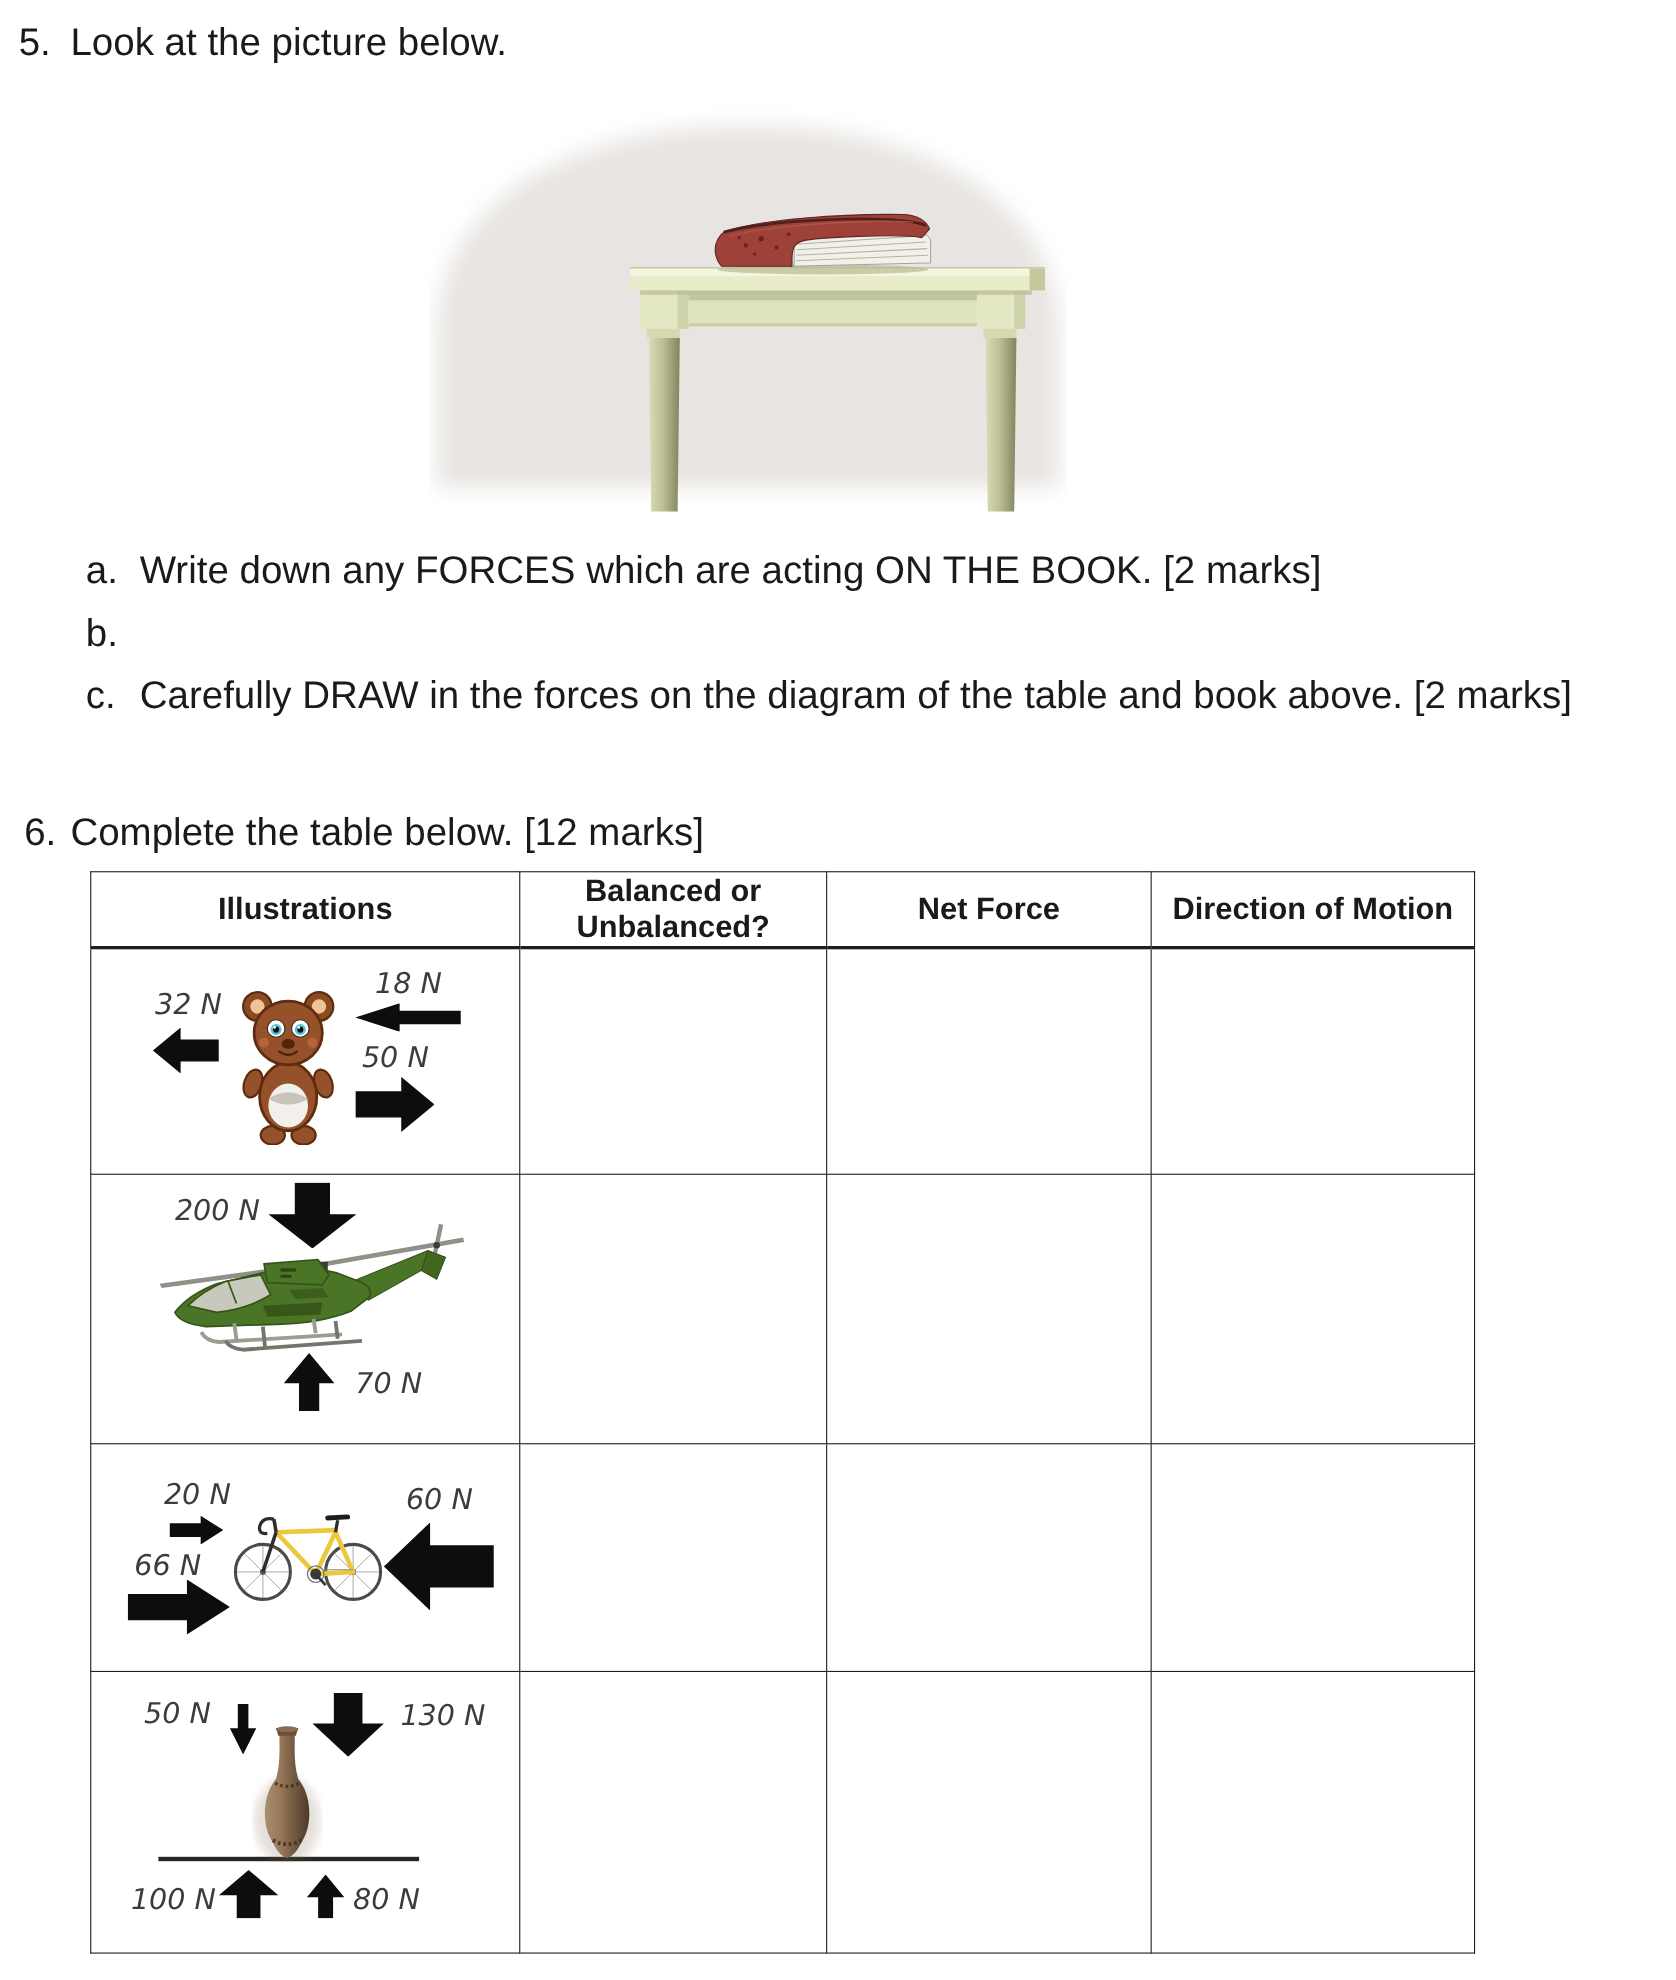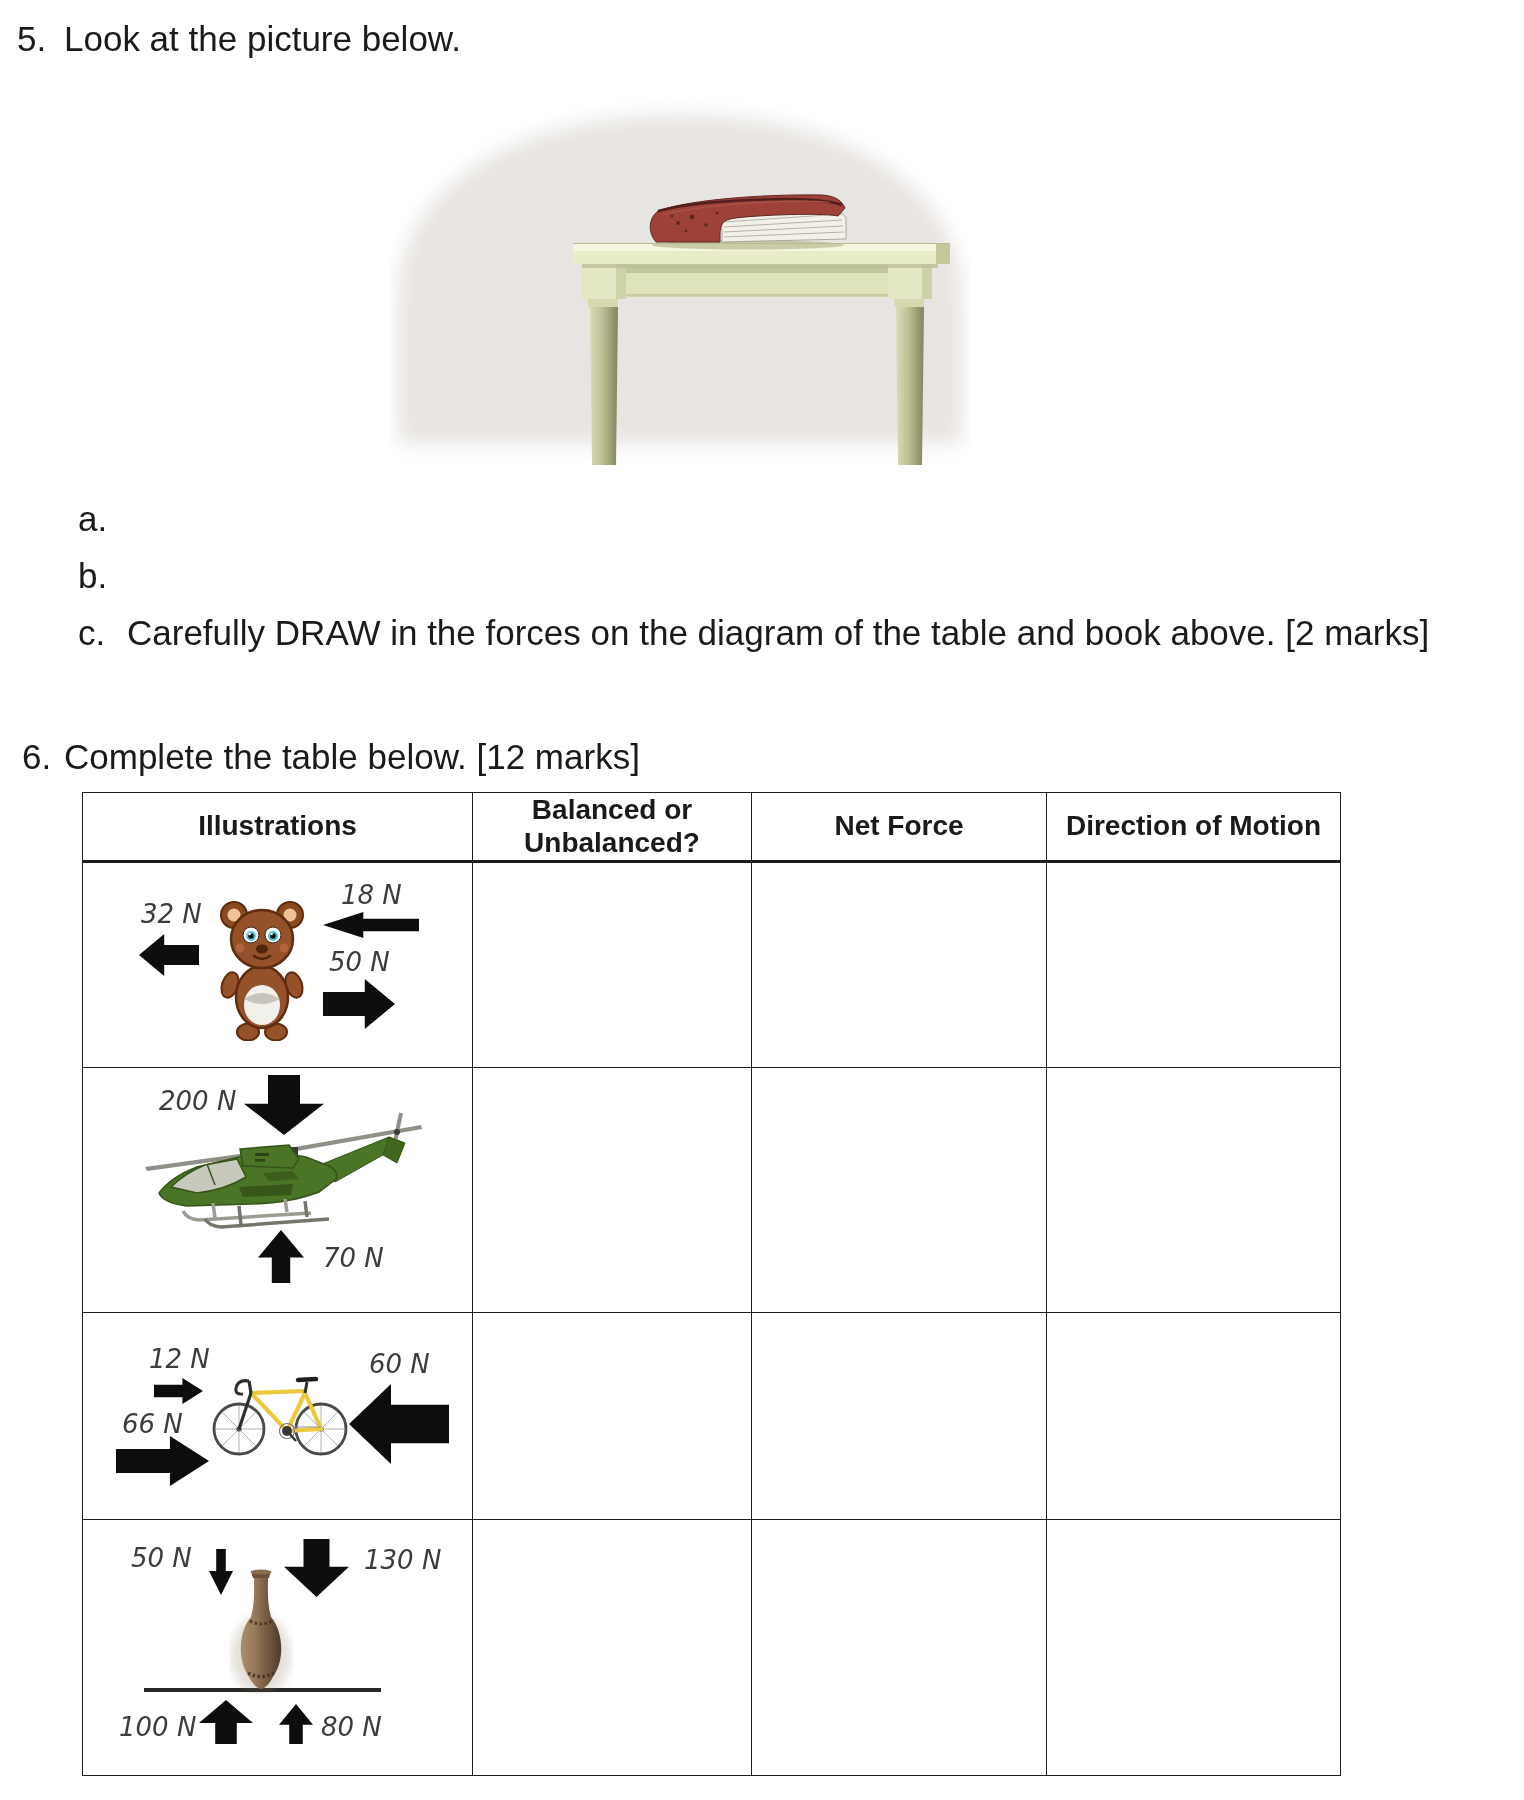--- a/index.html
+++ b/index.html
@@ -85,20 +85,21 @@
             <circle cx="316" cy="130" r="1.8"></circle>
           <circle cx="296" cy="136" r="1.5"></circle>
             <circle cx="327" cy="118" r="1.6"></circle>
             <circle cx="282" cy="121" r="1.4"></circle>
         </g>
       </g>
     </svg>
   </div>
 
   <span class="abs qtext" style="left:78px;top:498px">a.</span>
+  <span class="abs qtext" style="left:127px;top:498px">Write down any FORCES which are acting ON THE BOOK. [2 marks]</span>
   <span class="abs qtext" style="left:78px;top:555px">b.</span>
   <span class="abs qtext" style="left:78px;top:612px">c.</span>
   <span class="abs qtext" style="left:127px;top:612px">Carefully DRAW in the forces on the diagram of the table and book above. [2 marks]</span>
 
   <span class="abs qtext" style="left:22px;top:736px">6.</span>
   <span class="abs qtext" style="left:64px;top:736px">Complete the table below. [12 marks]</span>
 
   <table class="force-table">
     <colgroup>
         <col style="width:390px">
@@ -195,21 +196,21 @@
           </div>
         </td>
         <td></td>
         <td></td>
         <td></td>
       </tr>
 
       <tr>
         <td>
           <div class="cellwrap h3">
-            <span class="fl" style="left:66px;top:31px">12 N</span>
+            <span class="fl" style="left:66px;top:31px">20 N</span>
             <div class="ar ar-right" style="left:71px;top:65px;width:49px;height:26px"></div>
             <span class="fl" style="left:39px;top:96px">66 N</span>
             <div class="ar ar-right" style="left:33px;top:123px;width:93px;height:50px"></div>
             <span class="fl" style="left:286px;top:36px">60 N</span>
             <div class="ar ar-left" style="left:266px;top:71px;width:100px;height:80px"></div>
             <svg class="illu-svg" style="left:128px;top:54px" width="140" height="92" viewBox="0 0 140 92">
               <g stroke="#a9a9a9" stroke-width="0.9">
                 <line x1="28" y1="62" x2="28" y2="38"></line>
                   <line x1="28" y1="62" x2="28" y2="86"></line>
                 <line x1="28" y1="62" x2="4" y2="62"></line>

